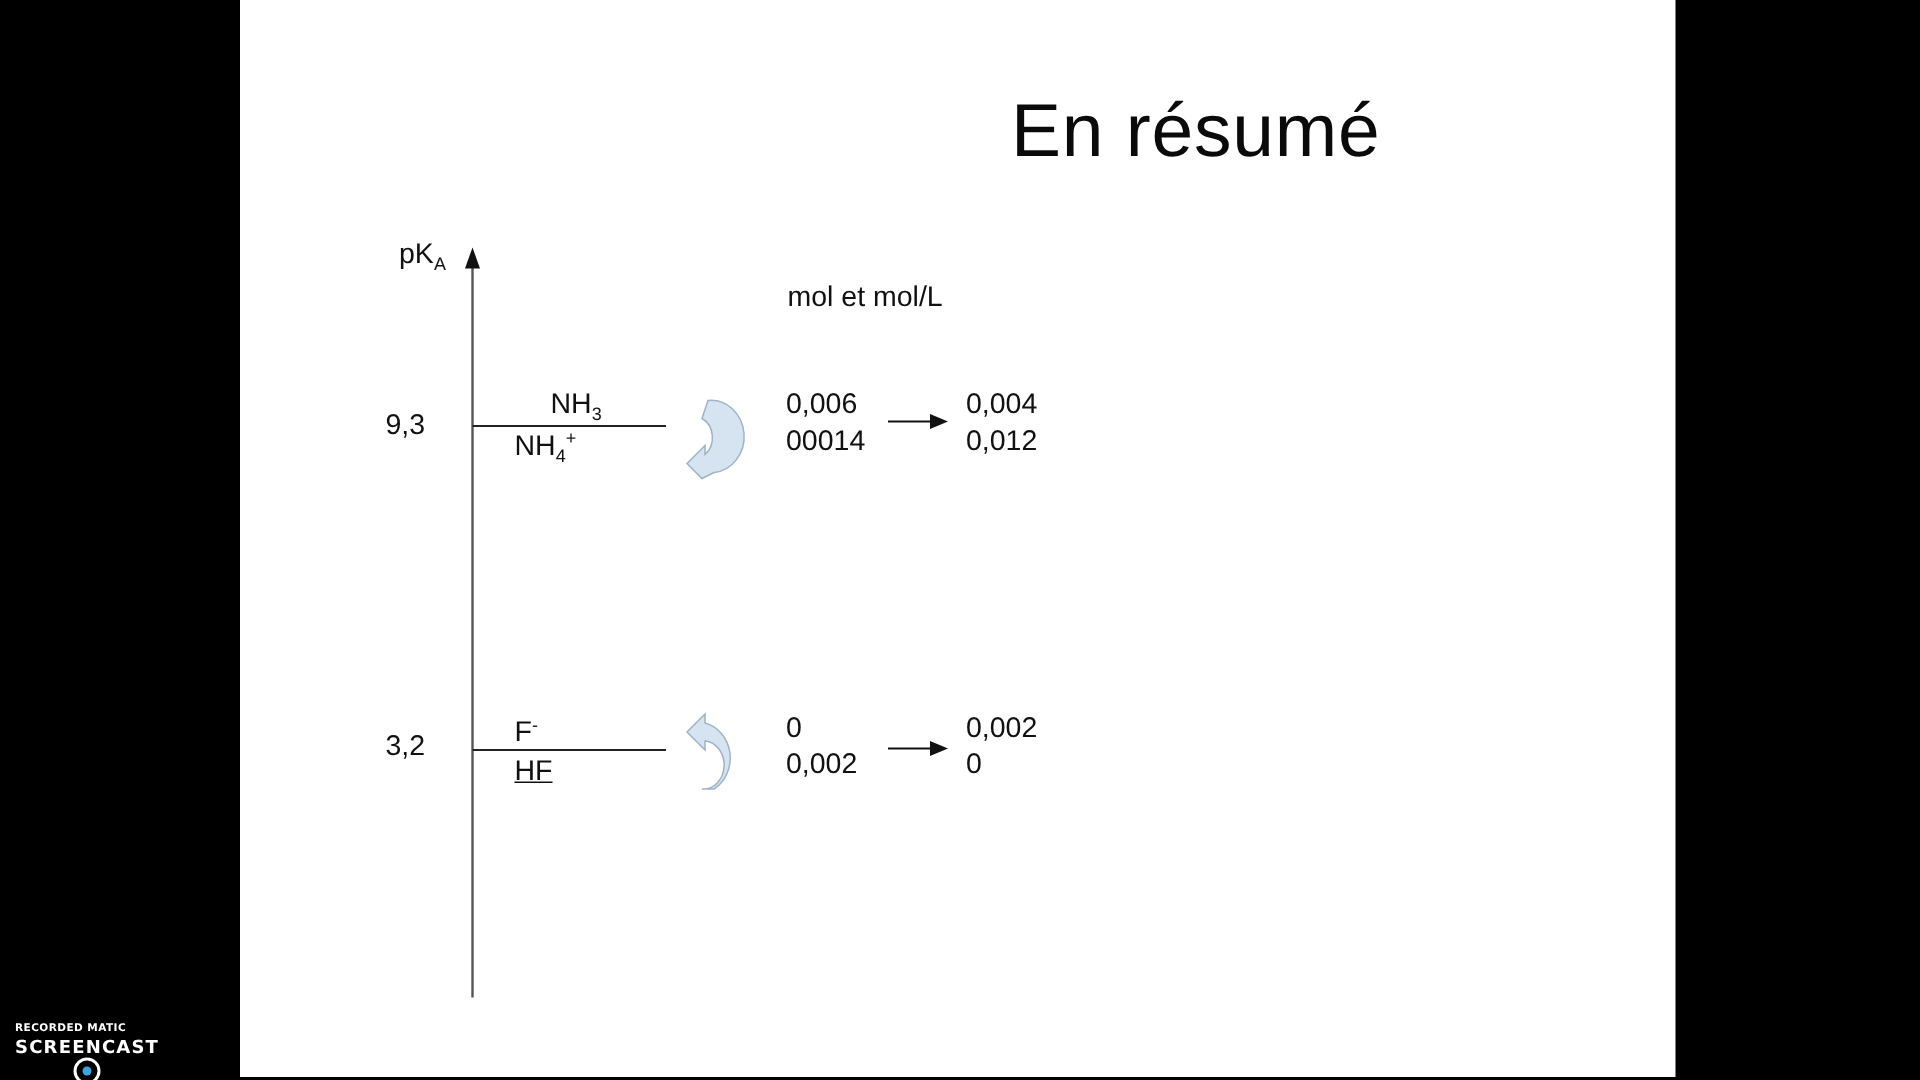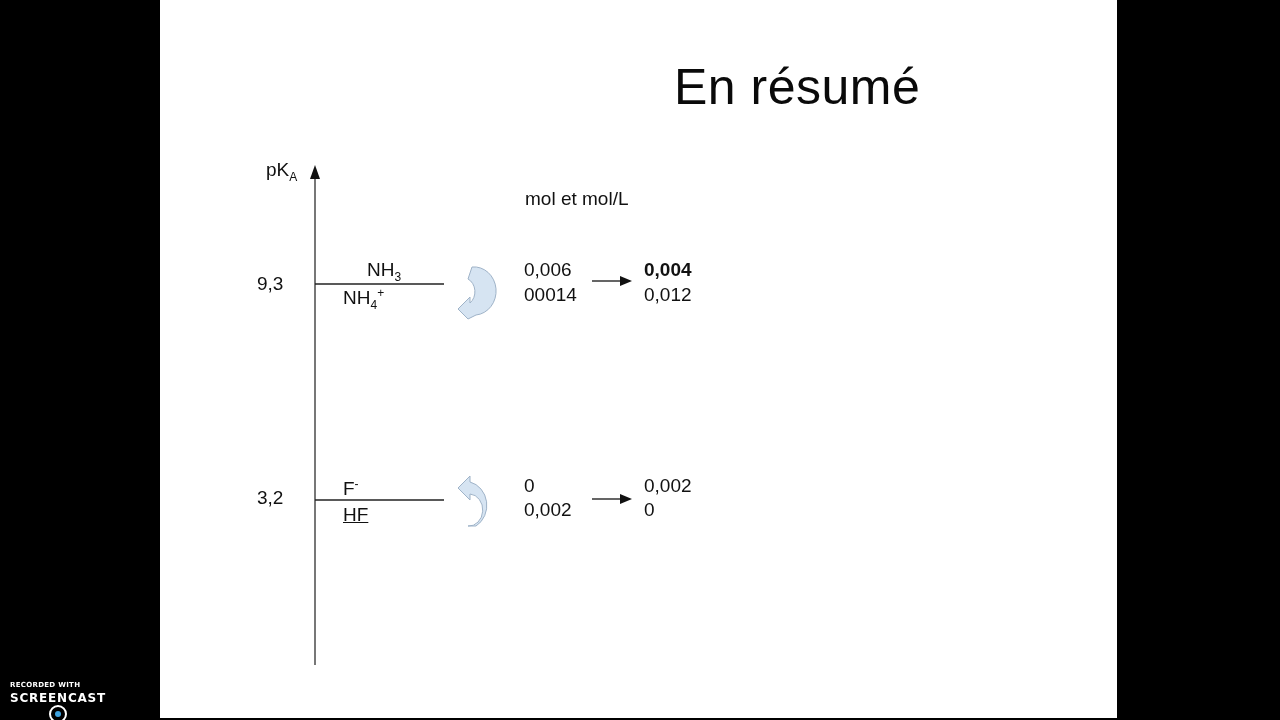--- a/index.html
+++ b/index.html
@@ -117,38 +117,38 @@
 
     <div class="abs txt" style="left:97px; top:272px;">9,3</div>
     <div class="abs txt" style="left:183px; top:258px;margin-left:24px;">
       <span>NH</span><span class="sub">3</span>
     </div>
     <div class="abs txt" style="left:183px; top:286px;">
       <span>NH</span><span class="sub">4</span><span class="sup">+</span>
     </div>
     <div class="abs txt" style="left:364px; top:258px;">0,006</div>
     <div class="abs txt" style="left:364px; top:283px;">00014</div>
-    <div class="abs txt" style="left:484px; top:258px;font-weight:bold;">0,004</div>
+    <div class="abs txt" style="left:484px; top:258px;">0,004</div>
     <div class="abs txt" style="left:484px; top:283px;">0,012</div>
 
     <div class="abs txt" style="left:97px; top:486px;">3,2</div>
     <div class="abs txt" style="left:183px; top:477px;">
       <span>F</span><span class="sup">-</span>
     </div>
     <div class="abs txt" style="left:183px; top:503px;text-decoration:underline;">
       <span>HF</span>
     </div>
     <div class="abs txt" style="left:364px; top:474px;">0</div>
     <div class="abs txt" style="left:364px; top:498px;">0,002</div>
     <div class="abs txt" style="left:484px; top:474px;">0,002</div>
     <div class="abs txt" style="left:484px; top:498px;">0</div>
 
   </div>
 
   <div class="watermark">
-    <div class="wm-small">RECORDED WITH</div>
+    <div class="wm-small">RECORDED MATIC</div>
     <div class="wm-big">
       <span>SCREENCAST</span>
       <span class="wm-dot"></span>
       <span>MATIC</span>
     </div>
   </div>
 </div>
 
 </body></html>

